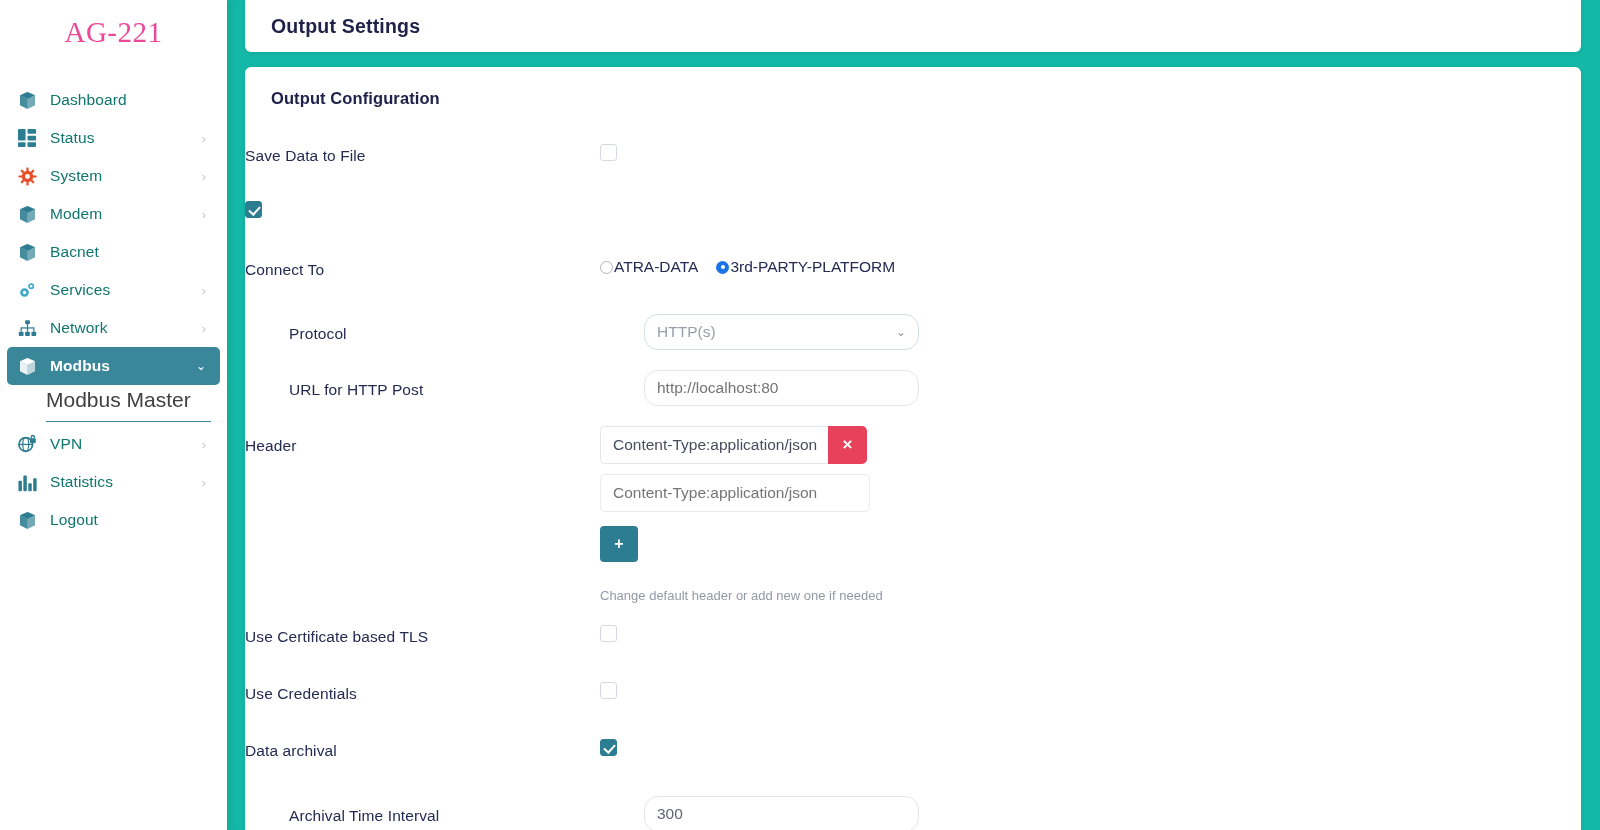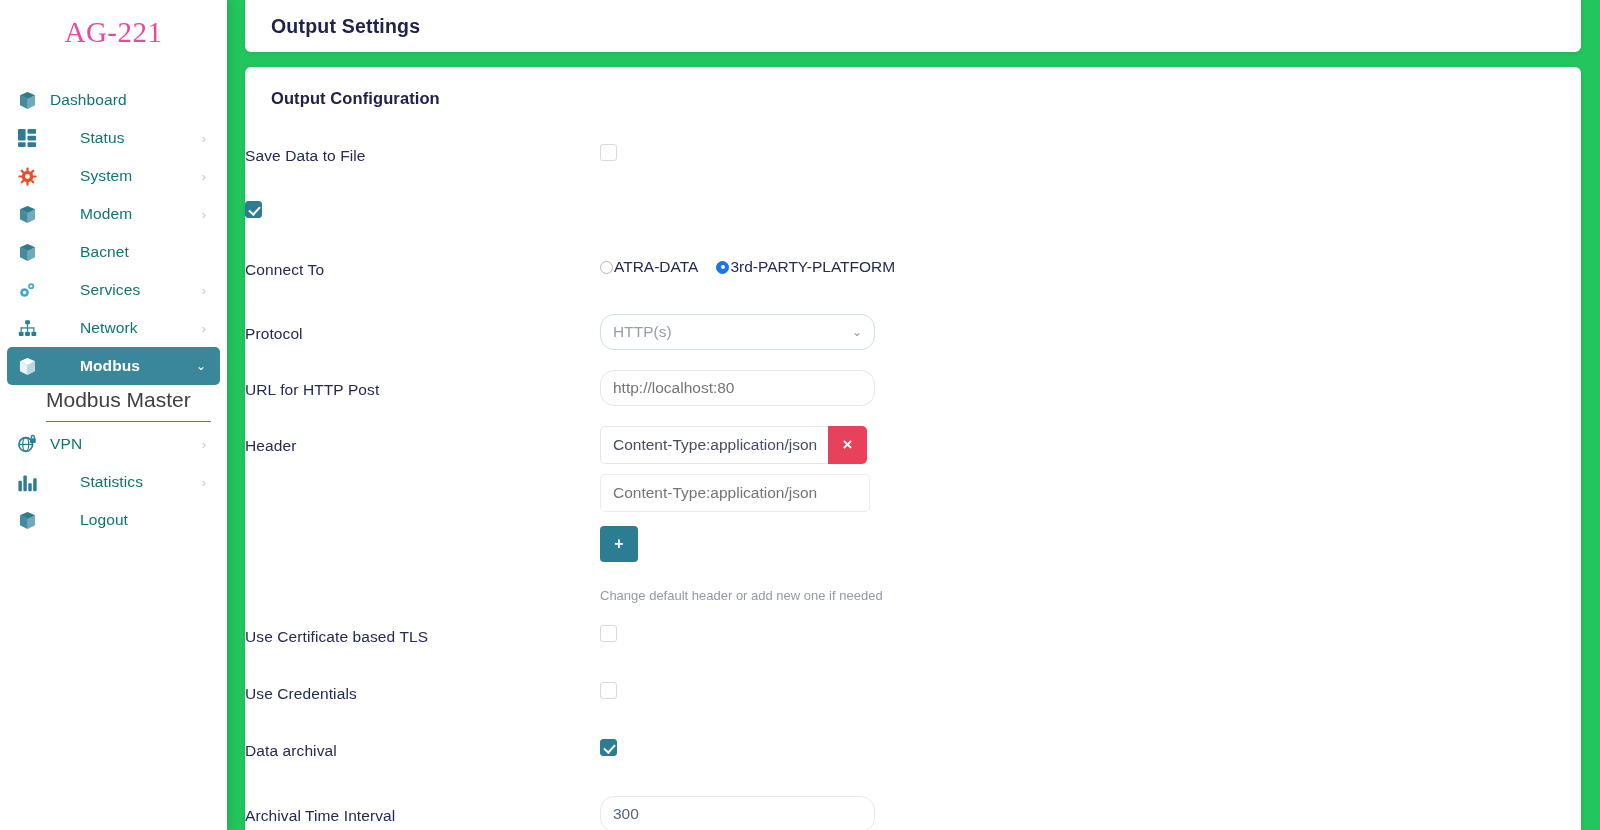--- a/index.html
+++ b/index.html
@@ -34,21 +34,21 @@
   #nav { margin-top: 32px; }
   .nav-item {
     position: relative;
     display: flex; align-items: center;
     height: 38px;
     margin: 0 7px 0 7px;
     padding-left: 9px;
     border-radius: 5px;
     cursor: pointer;
   }
-  .nav-item + .nav-item { margin-top: 0px; gap: 30px; }
+  .nav-item + .nav-item { margin-top: 0px; }
   .nav-ico {
     width: 22px; height: 22px;
     flex: 0 0 22px;
     display: flex; align-items: center; justify-content: center;
     margin-right: 12px;
   }
   .nav-label {
     font-size: 15.5px;
     color: #0f766e;
     letter-spacing: 0.1px;
@@ -68,21 +68,21 @@
     border-bottom: 1.6px solid #3a8799;
     font-size: 21px;
     color: #404040;
     cursor: pointer;
   }
 
   
   #main {
     position: absolute; left: 227px; top: 0;
     width: 1373px; height: 830px;
-    background: #22c55e;
+    background: #14b8a6;
     overflow: hidden;
   }
   .card {
     background: #fff;
     border-radius: 6px;
     box-shadow: 0 1px 4px rgba(20,25,45,0.10);
   }
   #title-card {
     position: absolute; left: 18px; top: 0px;
     width: 1336px; height: 52px;
@@ -124,21 +124,21 @@
     color: #252a52;
     line-height: 20px;
     letter-spacing: 0.1px;
   }
   .ctl { flex: 1 1 auto; }
 
   .r-chk   { height: 57px; }
   .r-chk .lbl { padding-top: 2px; }
   .r-radio { height: 56px; }
   .r-radio .lbl { padding-top: 2px; }
-  .r-inp   { height: 56px; }
+  .r-inp   { height: 56px; padding-left: 44px; }
   .r-inp .lbl { padding-top: 10px; }
   .r-hdr .lbl { padding-top: 10px; }
 
   
   .chk {
     width: 17px; height: 17px;
     border: 1px solid #d6d9de;
     border-radius: 3px;
     background: #fff;
     display: inline-block;

